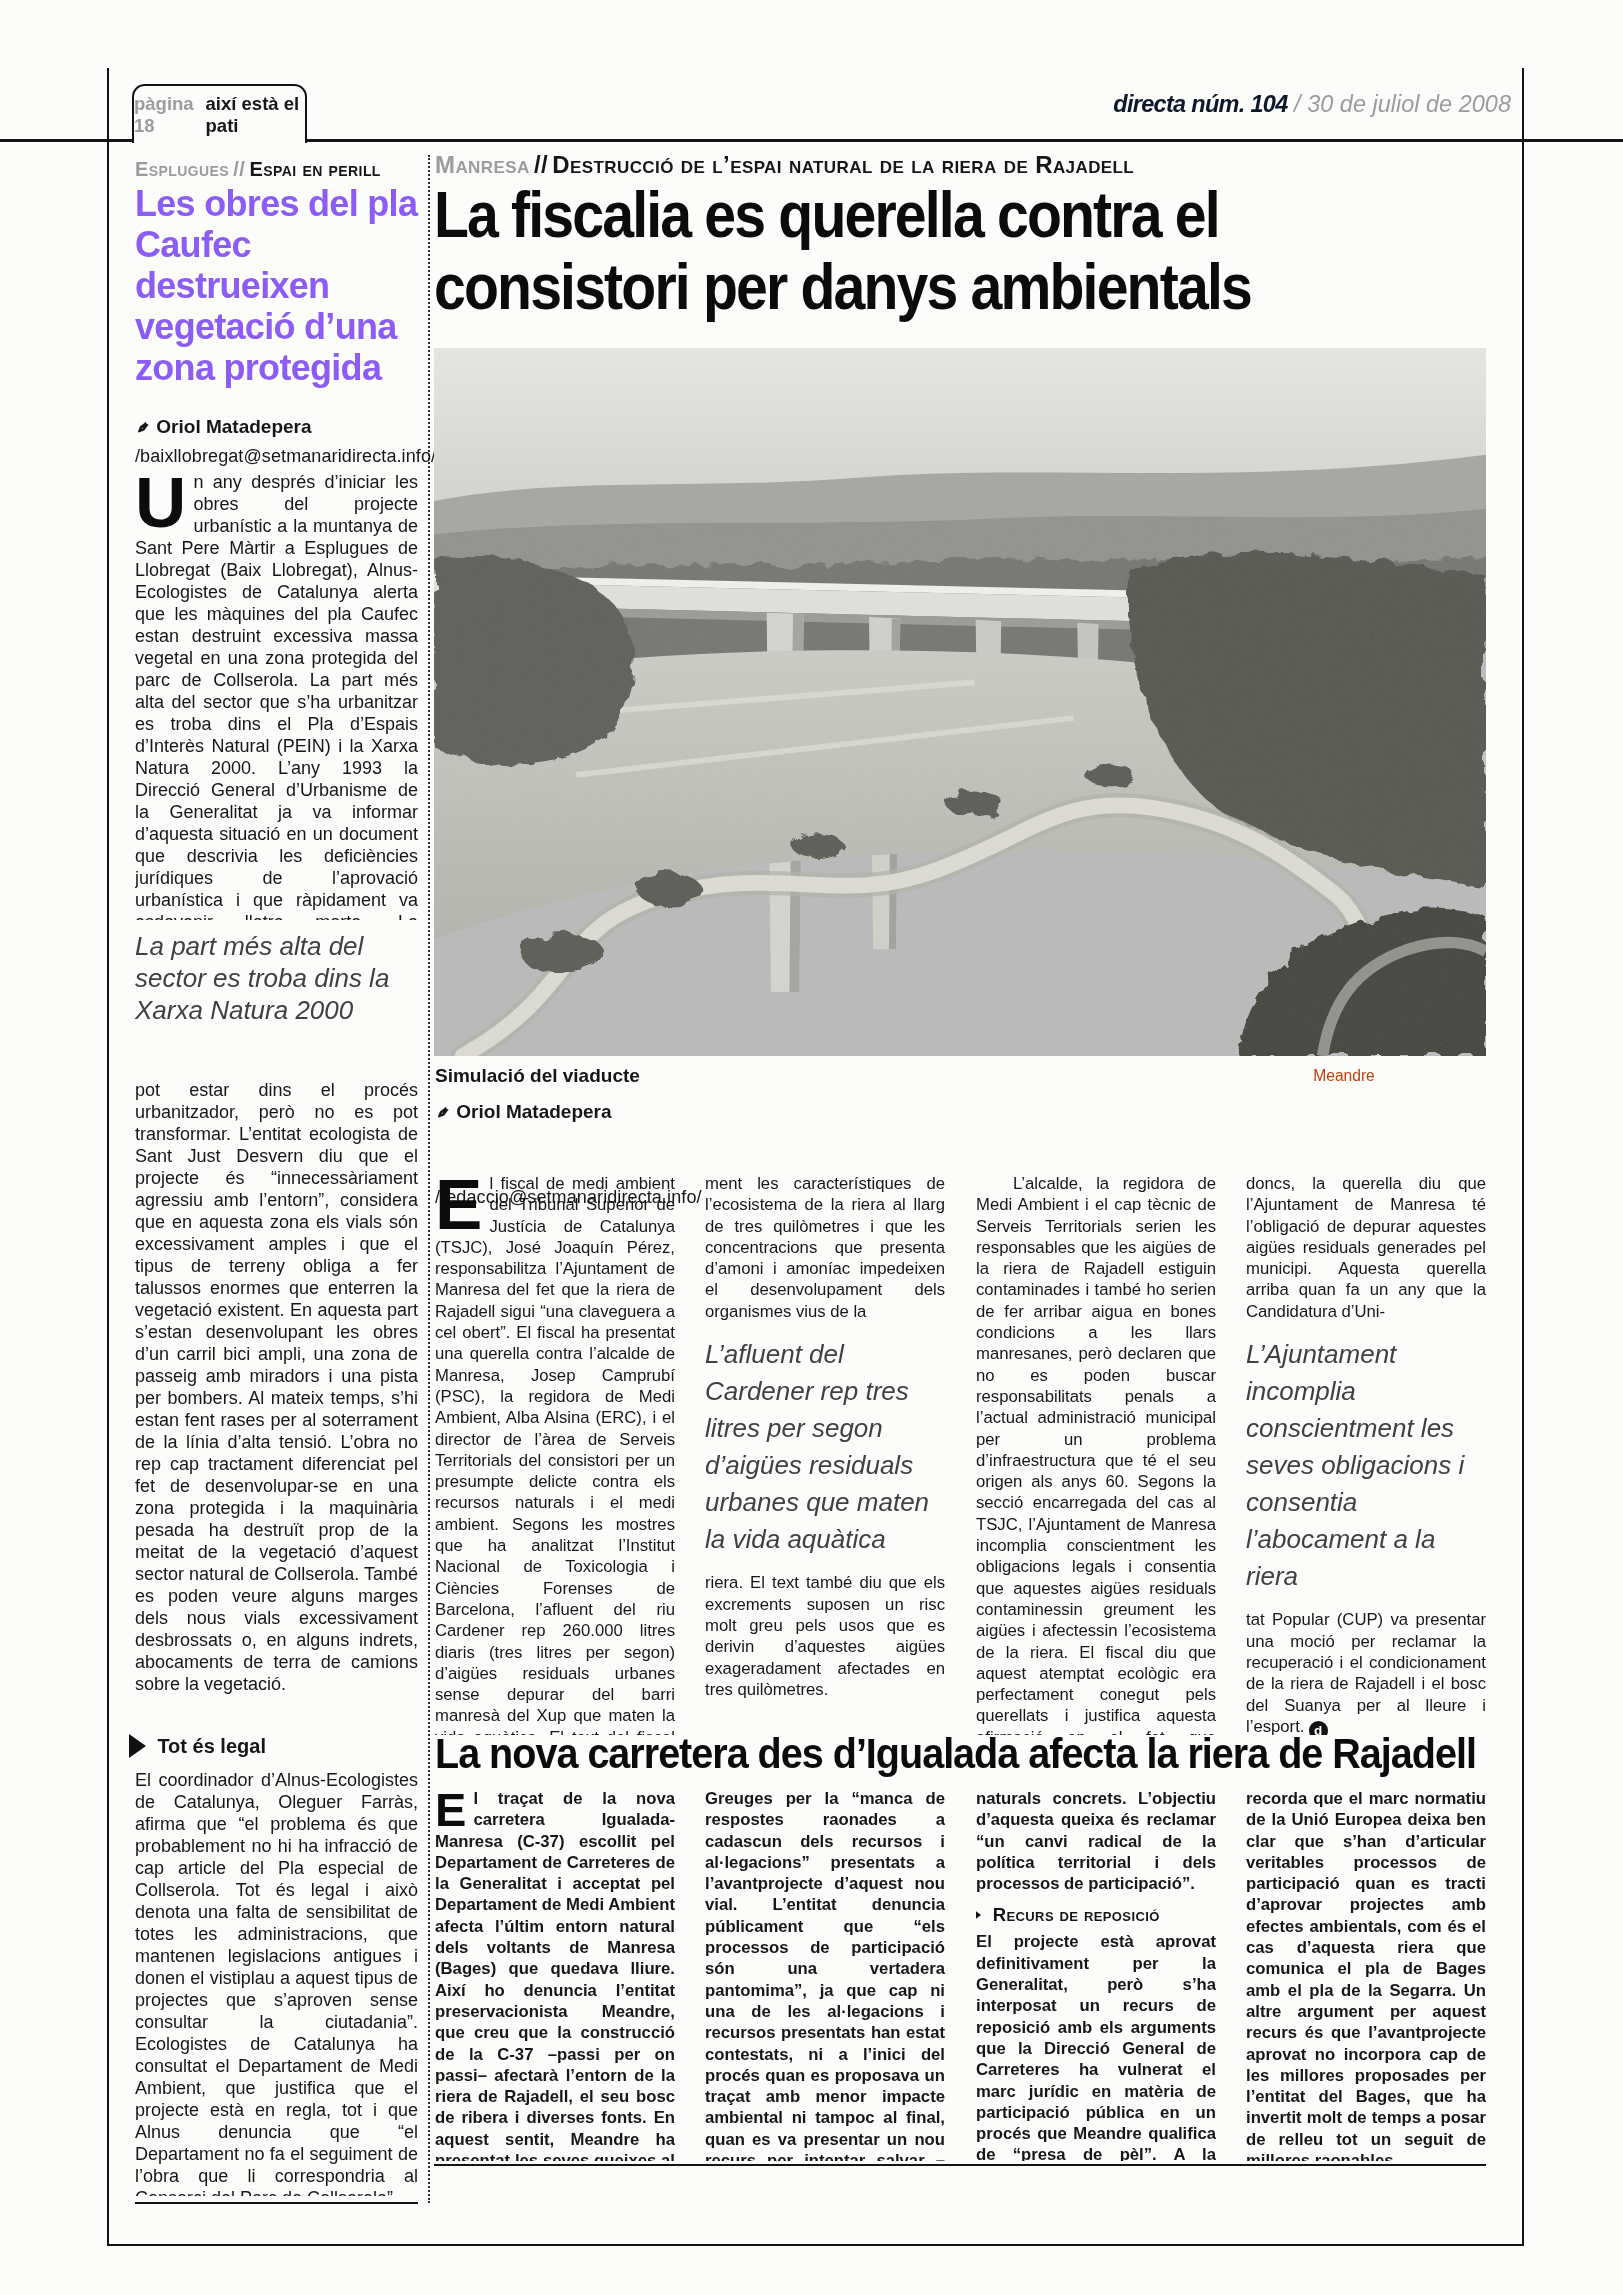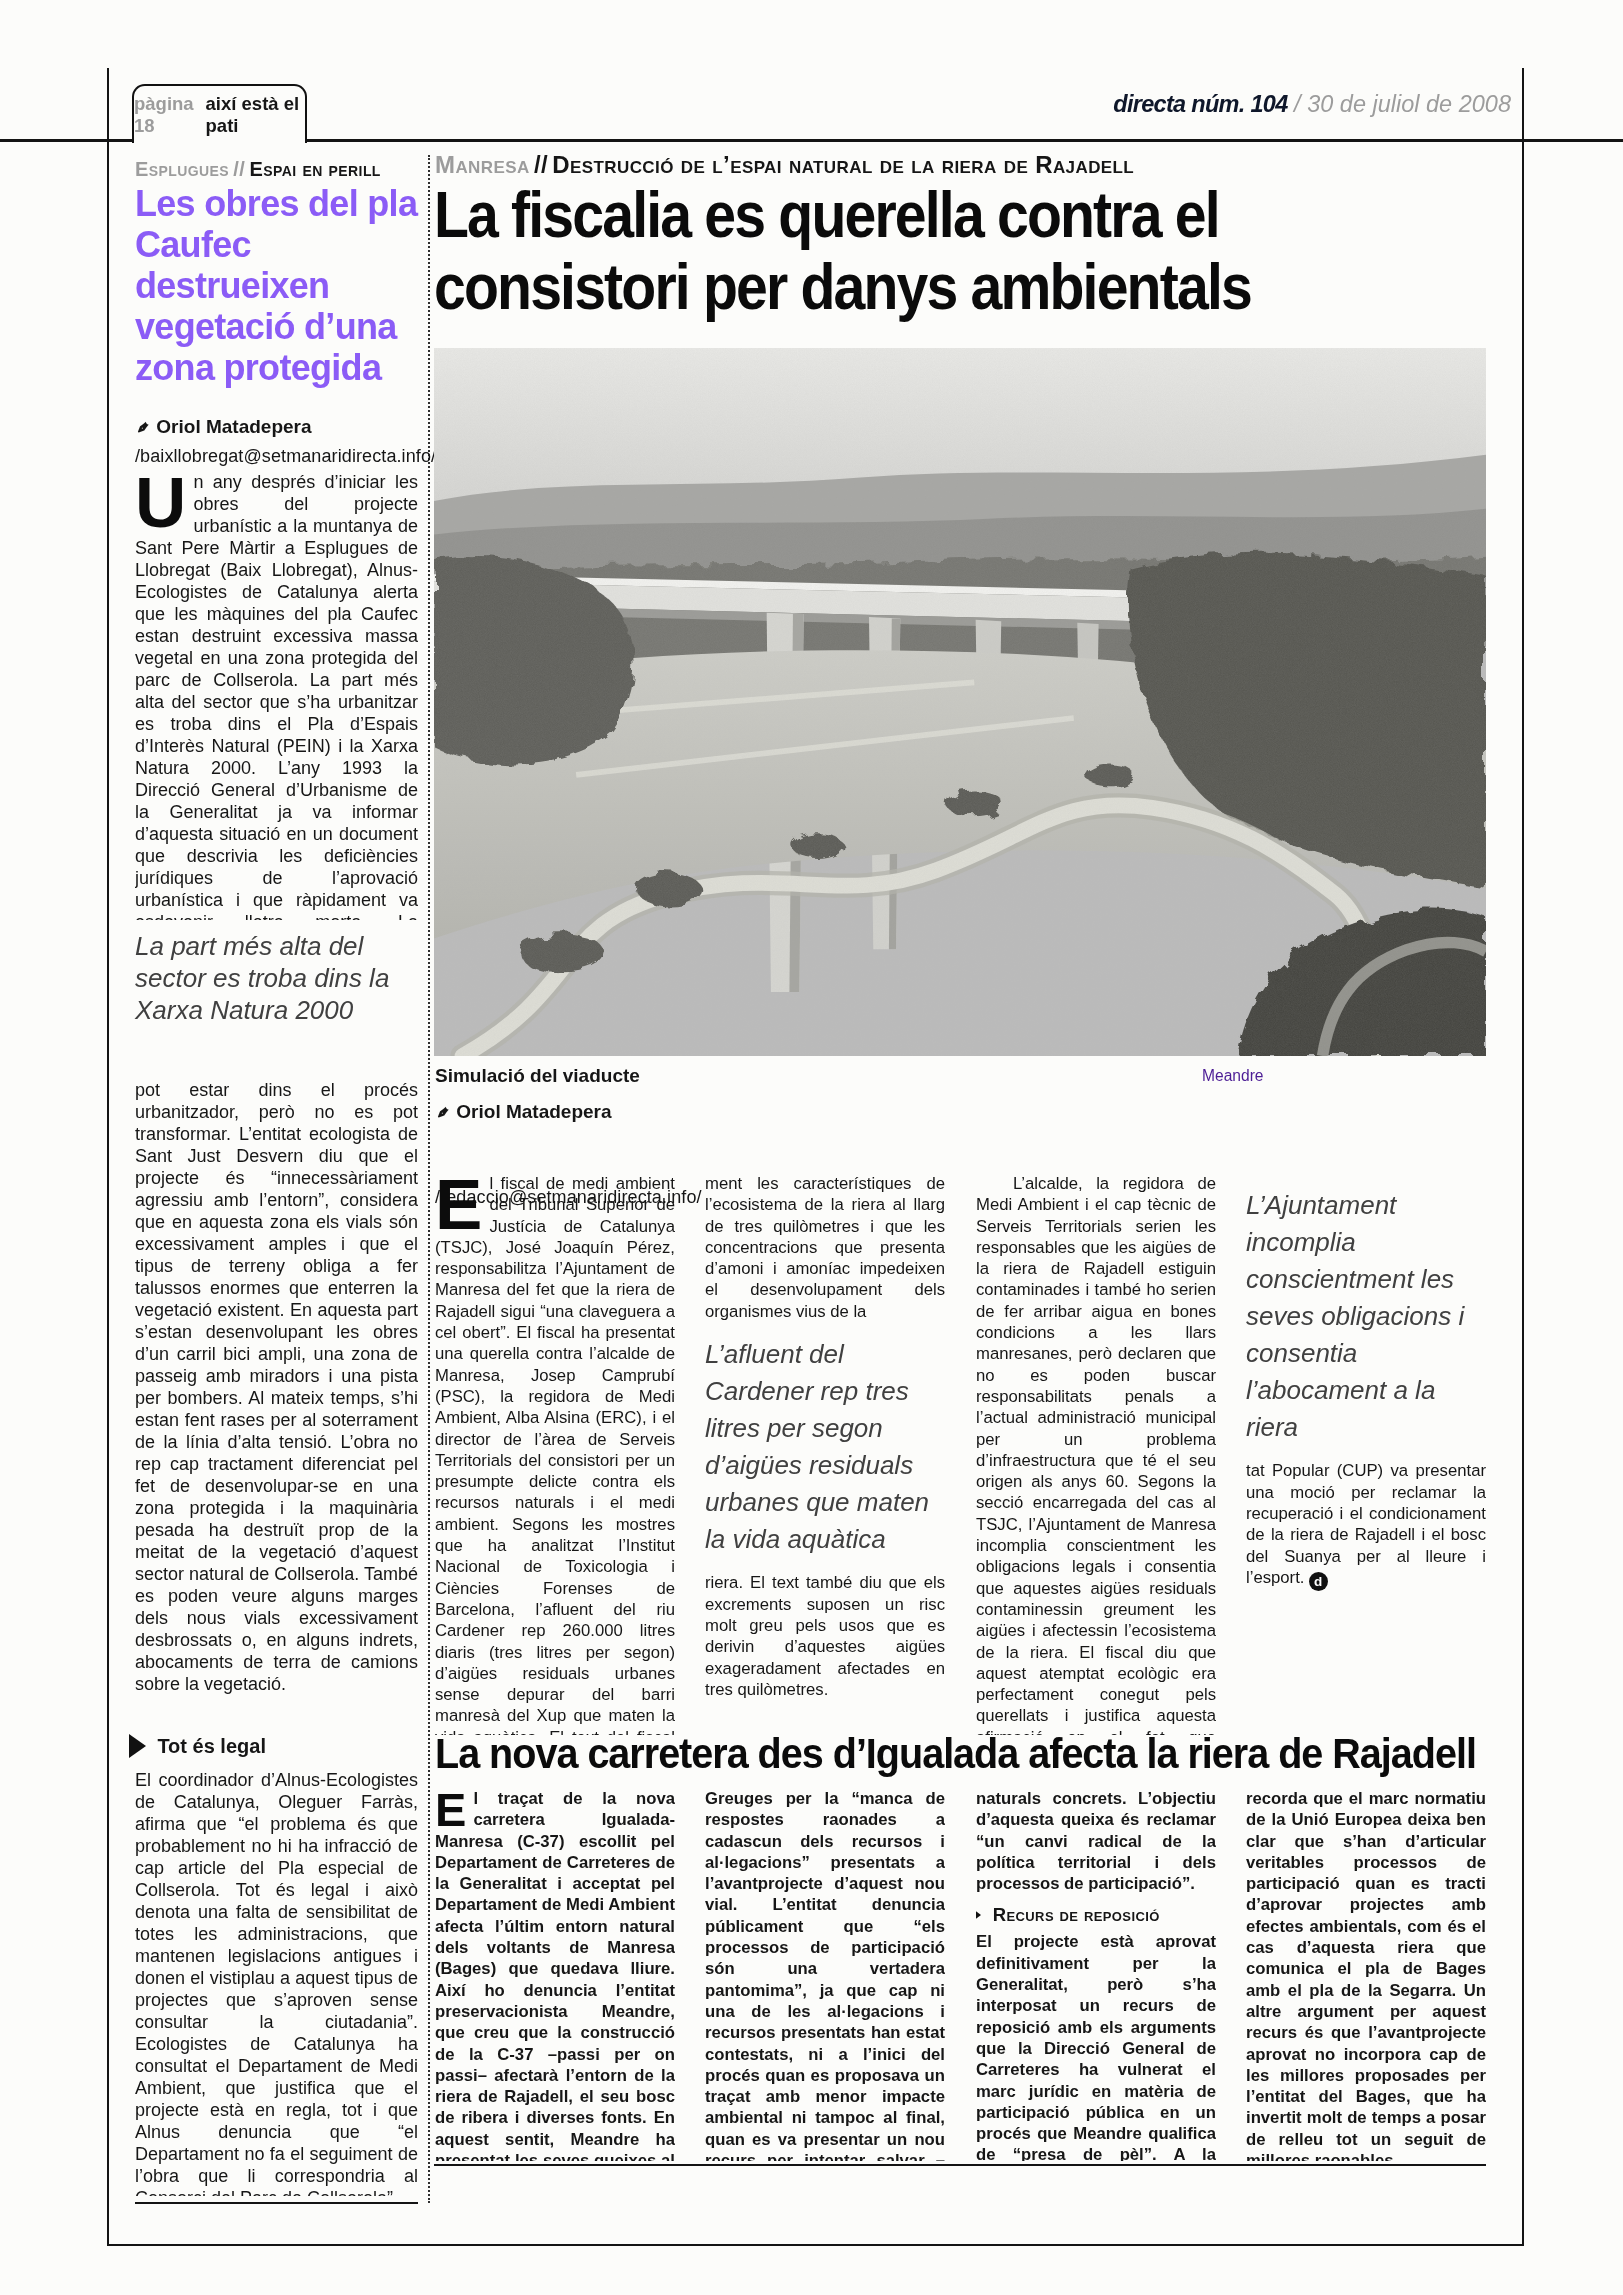--- a/index.html
+++ b/index.html
@@ -52,21 +52,21 @@
   
   .subhead-row{display:flex;align-items:center;gap:11.4px;}
   .tri{width:0;height:0;border-left:17px solid #111;border-top:12px solid transparent;
        border-bottom:12px solid transparent;flex:0 0 auto;}
   .tri-sm{border-left-width:11.4px;border-top-width:8.5px;border-bottom-width:8.5px;}
   .subhead{font-weight:700;font-size:20px;}
   .subhead-sc{font-variant:small-caps;font-weight:700;font-size:18.5px;letter-spacing:0.4px;}
   
   .photo{position:absolute;left:434px;top:348px;width:1052px;height:708px;overflow:hidden;background:#bbb;}
   .caption{font-weight:700;font-size:19px;}
-  .credit{color:#4c1d95;font-size:15.6px;text-align:left;}
+  .credit{color:#c2410c;font-size:15.6px;text-align:center;}
   
   .endmark{display:inline-flex;width:19px;height:19px;border-radius:50%;background:#111;
            color:#fff;font-weight:800;font-size:13.5px;align-items:center;justify-content:center;
            vertical-align:-2.8px;margin-left:4.3px;font-style:normal;}
 </style>
 </head>
 <body>
 
 <div class="page">
 
@@ -204,20 +204,21 @@
     <p>ment les característiques de l’ecosistema de la riera al llarg de tres quilòmetres i que les concentracions que presenta d’amoni i amoníac impedeixen el desenvolupament dels organismes vius de la</p>
     <div class="pullquote pq-main">L’afluent del Cardener rep tres litres per segon d’aigües residuals urbanes que maten la vida aquàtica</div>
     <p>riera. El text també diu que els excrements suposen un risc molt greu pels usos que es derivin d’aquestes aigües exageradament afectades en tres quilòmetres.</p>
   </div>
 
   <div class="abs main-body" style="left:976px;top:1173px;width:240px;height:562px;">
     <p class="indent">L’alcalde, la regidora de Medi Ambient i el cap tècnic de Serveis Territorials serien les responsables que les aigües de la riera de Rajadell estiguin contaminades i també ho serien de fer arribar aigua en bones condicions a les llars manresanes, però declaren que no es poden buscar responsabilitats penals a l’actual administració municipal per un problema d’infraestructura que té el seu origen als anys 60. Segons la secció encarregada del cas al TSJC, l’Ajuntament de Manresa incomplia conscientment les obligacions legals i consentia que aquestes aigües residuals contaminessin greument les aigües i afectessin l’ecosistema de la riera. El fiscal diu que aquest atemptat ecològic era perfectament conegut pels querellats i justifica aquesta afirmació en el fet que l’Ajuntament intentava derivar el cost econòmic de resoldre aquesta situació cap a altres administracions. Així</p>
   </div>
 
   <div class="abs main-body" style="left:1246px;top:1173px;width:240px;height:562px;">
+    <p>doncs, la querella diu que l’Ajuntament de Manresa té l’obligació de depurar aquestes aigües residuals generades pel municipi. Aquesta querella arriba quan fa un any que la Candidatura d’Uni-</p>
     <div class="pullquote pq-main">L’Ajuntament incomplia conscientment les seves obligacions i consentia l’abocament a la riera</div>
     <p><span>tat Popular (CUP) va presentar una moció per reclamar la recuperació i el condicionament de la riera de Rajadell i el bosc del Suanya per al lleure i l’esport.</span><span class="endmark">d</span></p>
   </div>
 
   <h2 class="abs headline-bottom" style="left:435px;top:1729px;width:1138px;margin:0;">La nova carretera des d’Igualada afecta la riera de Rajadell</h2>
 
   <div class="abs main-body bold-body" style="left:435px;top:1788px;width:240px;height:373px;">
     <p><span class="dropcap dc-bottom">E</span><span>l traçat de la nova carretera Igualada-Manresa (C-37) escollit pel Departament de Carreteres de la Generalitat i acceptat pel Departament de Medi Ambient afecta l’últim entorn natural dels voltants de Manresa (Bages) que quedava lliure. Així ho denuncia l’entitat preservacionista Meandre, que creu que la construcció de la C-37 –passi per on passi– afectarà l’entorn de la riera de Rajadell, el seu bosc de ribera i diverses fonts. En aquest sentit, Meandre ha presentat les seves queixes al Síndic de</span></p>
   </div>
 

